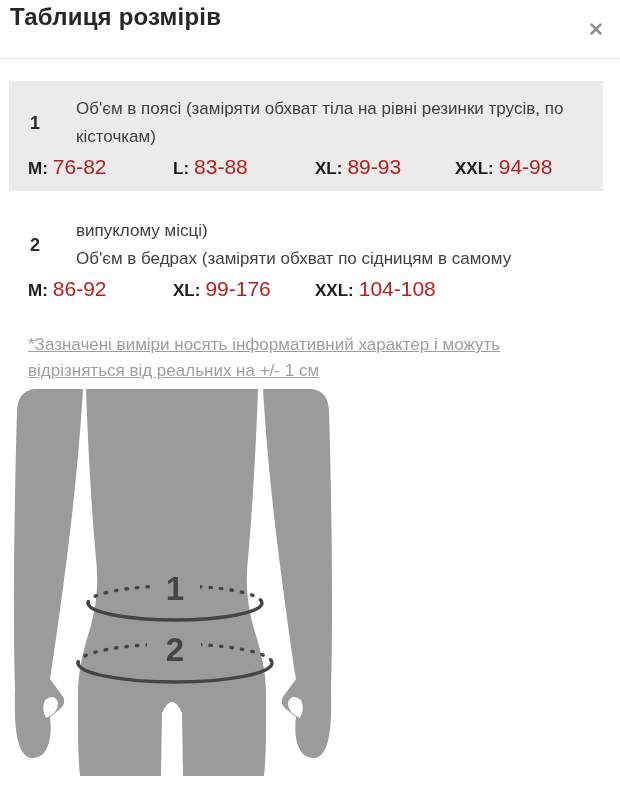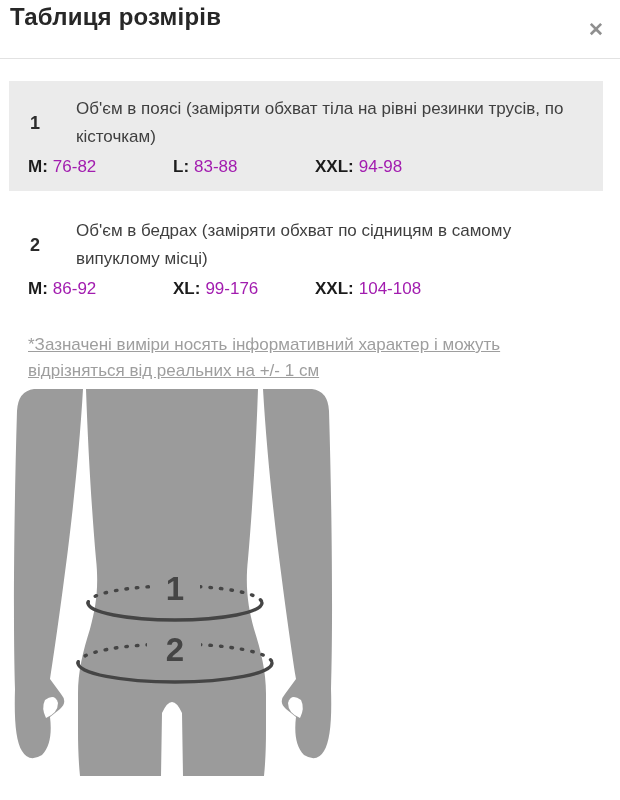--- a/index.html
+++ b/index.html
@@ -85,22 +85,22 @@
   .size-cell { white-space: nowrap; }
   .size-cell:nth-child(1) { width: 145px; }
   .size-cell:nth-child(2) { width: 142px; }
   .size-cell:nth-child(3) { width: 140px; }
   .size-label {
     font-size: 17px;
     font-weight: 700;
     color: #1c1c1c;
   }
   .size-value {
-    font-size: 17px;
-    color: #a21caf;
+    font-size: 21px;
+    color: #b91c1c;
     margin-left: 5px;
   }
   .note {
     margin: 30px 30px 0 28px;
   }
   .note-line {
     font-size: 17px;
     line-height: 26px;
     color: #9e9e9e;
     white-space: nowrap;
@@ -133,31 +133,34 @@
       </div>
     </div>
     <div class="sizes-row">
       <div class="size-cell">
         <span class="size-label">M:</span><span class="size-value">76-82</span>
       </div>
       <div class="size-cell">
         <span class="size-label">L:</span><span class="size-value">83-88</span>
       </div>
       <div class="size-cell">
+        <span class="size-label">XL:</span><span class="size-value">89-93</span>
+      </div>
+      <div class="size-cell">
         <span class="size-label">XXL:</span><span class="size-value">94-98</span>
       </div>
     </div>
   </section>
 
   <section class="section white">
     <div class="desc-row">
       <span class="measure-num">2</span>
       <div class="desc-lines">
+        <div class="desc-line">випуклому місці)</div>
         <div class="desc-line">Об'єм в бедрах (заміряти обхват по сідницям в самому</div>
-        <div class="desc-line">випуклому місці)</div>
       </div>
     </div>
     <div class="sizes-row">
       <div class="size-cell">
         <span class="size-label">M:</span><span class="size-value">86-92</span>
       </div>
       <div class="size-cell">
         <span class="size-label">XL:</span><span class="size-value">99-176</span>
       </div>
       <div class="size-cell">

